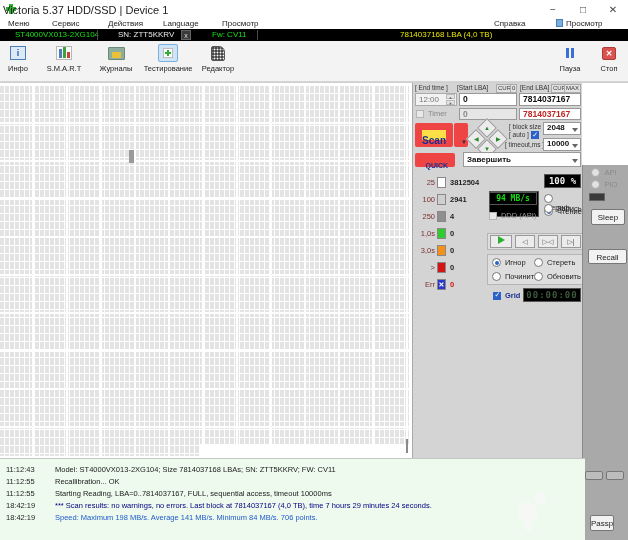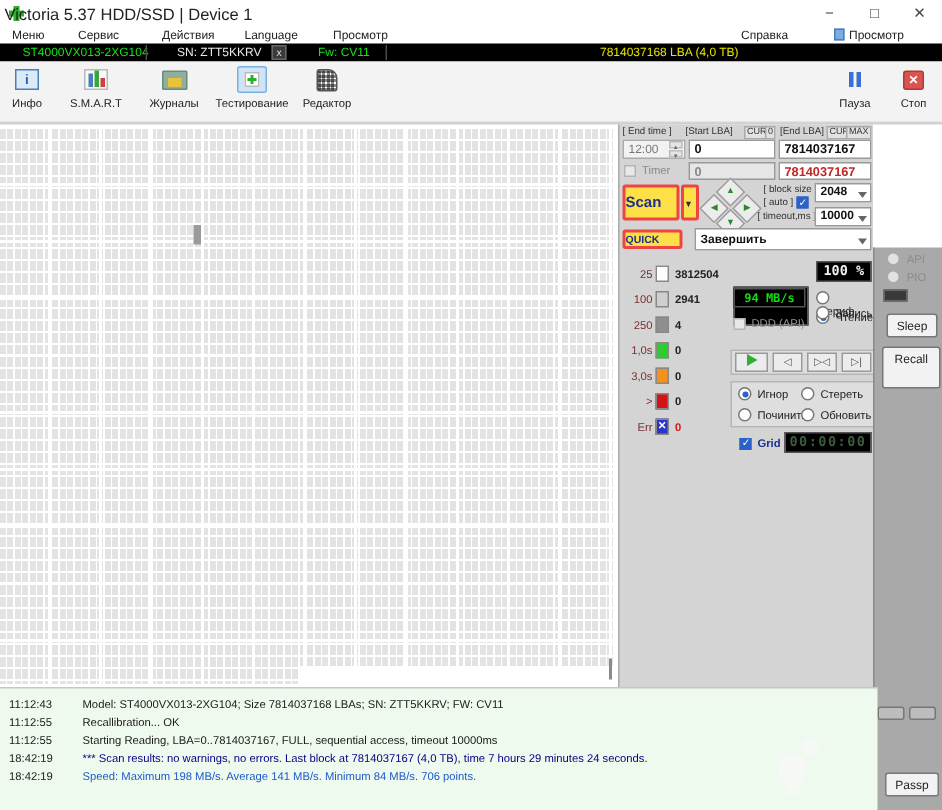--- a/index.html
+++ b/index.html
@@ -77,21 +77,21 @@
   .spin { position:absolute; left:2px; top:10px; width:42px; height:13px; background:#f2f2f2; border:1px solid #aaa; }
   .spin .val { position:absolute; left:3px; top:1px; font-size:8px; color:#777; }
   .spin .arr { position:absolute; right:1px; width:9px; height:5px; font-size:4px; line-height:5px; text-align:center; color:#666; background:#e4e4e4; border:1px solid #bbb; }
   .cbx { width:8px; height:8px; border:1px solid #8a8a8a; background:#fff; display:inline-block; vertical-align:middle; position:relative; }
   .cbx.checked { background:#2a62c9; border-color:#2a62c9; }
   .cbx.checked::after { content:"✓"; position:absolute; left:0.5px; top:-1.5px; color:#fff; font-size:7px; }
   .cbx.dis { background:#e8e8e8; border-color:#b5b5b5; }
   .rad { width:9px; height:9px; border:1px solid #777; border-radius:50%; background:#fff; display:inline-block; vertical-align:middle; position:relative; }
   .rad.checked::after { content:""; position:absolute; left:2px; top:2px; width:4px; height:4px; border-radius:50%; background:#2a62c9; }
   .rad.dis { background:#e2e2e2; border-color:#aaa; }
-  .btn { position:absolute; background:#fde047; border:2px solid #ef4444; border-radius:2px; text-align:left; color:#1a2f8f; font-weight:bold; }
+  .btn { position:absolute; background:#fde047; border:7px solid #ef4444; border-radius:2px; text-align:right; color:#1a2f8f; font-weight:bold; }
   .scan-btn { left:2px; top:40px; width:38px; height:24px; font-size:10px; line-height:22px; }
   .scan-drop { left:41px; top:40px; width:12px; height:24px; color:#333; font-size:6px; line-height:24px; }
   .quick-btn { left:2px; top:70px; width:40px; height:13px; font-size:7px; line-height:11px; }
   .diamond-box { position:absolute; left:56px; top:38px; width:36px; height:36px; }
   .dia { position:absolute; width:14px; height:14px; background:#ececec; border:1px solid #9a9a9a; transform:rotate(45deg); display:flex; align-items:center; justify-content:center; }
   .dia span { transform:rotate(-45deg); font-size:6px; color:#2a8a2a; line-height:6px; }
   .dia.n { left:11px; top:0; } .dia.s { left:11px; top:21px; } .dia.w { left:0; top:11px; } .dia.e { left:22px; top:11px; }
   .sel { position:absolute; background:#fff; border:1px solid #999; font-size:8px; font-weight:bold; padding-left:3px; color:#111; }
   .sel .chev { position:absolute; right:2px; top:45%; width:0; height:0; border-left:3px solid transparent; border-right:3px solid transparent; border-top:4px solid #666; }
 
@@ -392,24 +392,24 @@
       <span style="position:absolute;left:8px;top:2px">
         <span class="rad dis"></span>
         <span class="side-lbl">API</span>
       </span>
       <span style="position:absolute;left:8px;top:14px">
         <span class="rad dis"></span>
         <span class="side-lbl">PIO</span>
       </span>
       <div class="led"></div>
       <div class="side-btn" style="left:8px;top:44px;width:34px;height:16px;line-height:15px">Sleep</div>
-      <div class="side-btn" style="left:5px;top:66px;width:39px;height:28px;line-height:15px">Recall</div>
+      <div class="side-btn" style="left:5px;top:84px;width:39px;height:15px;line-height:15px">Recall</div>
       <div class="mini" style="left:2px"></div>
       <div class="mini" style="left:23px"></div>
-      <div class="side-btn" style="left:7px;top:350px;width:36px;height:16px;line-height:15px">Passp</div>
+      <div class="side-btn" style="left:7px;top:350px;width:24px;height:16px;line-height:15px">Passp</div>
 
     </div>
   </div>
 
   <div class="log">
     <div class="log-row" style="top:4px">
       <span class="log-time">11:12:43</span>
       <span class="log-text">Model: ST4000VX013-2XG104; Size 7814037168 LBAs; SN: ZTT5KKRV; FW: CV11</span>
     </div>
     <div class="log-row" style="top:16px">

